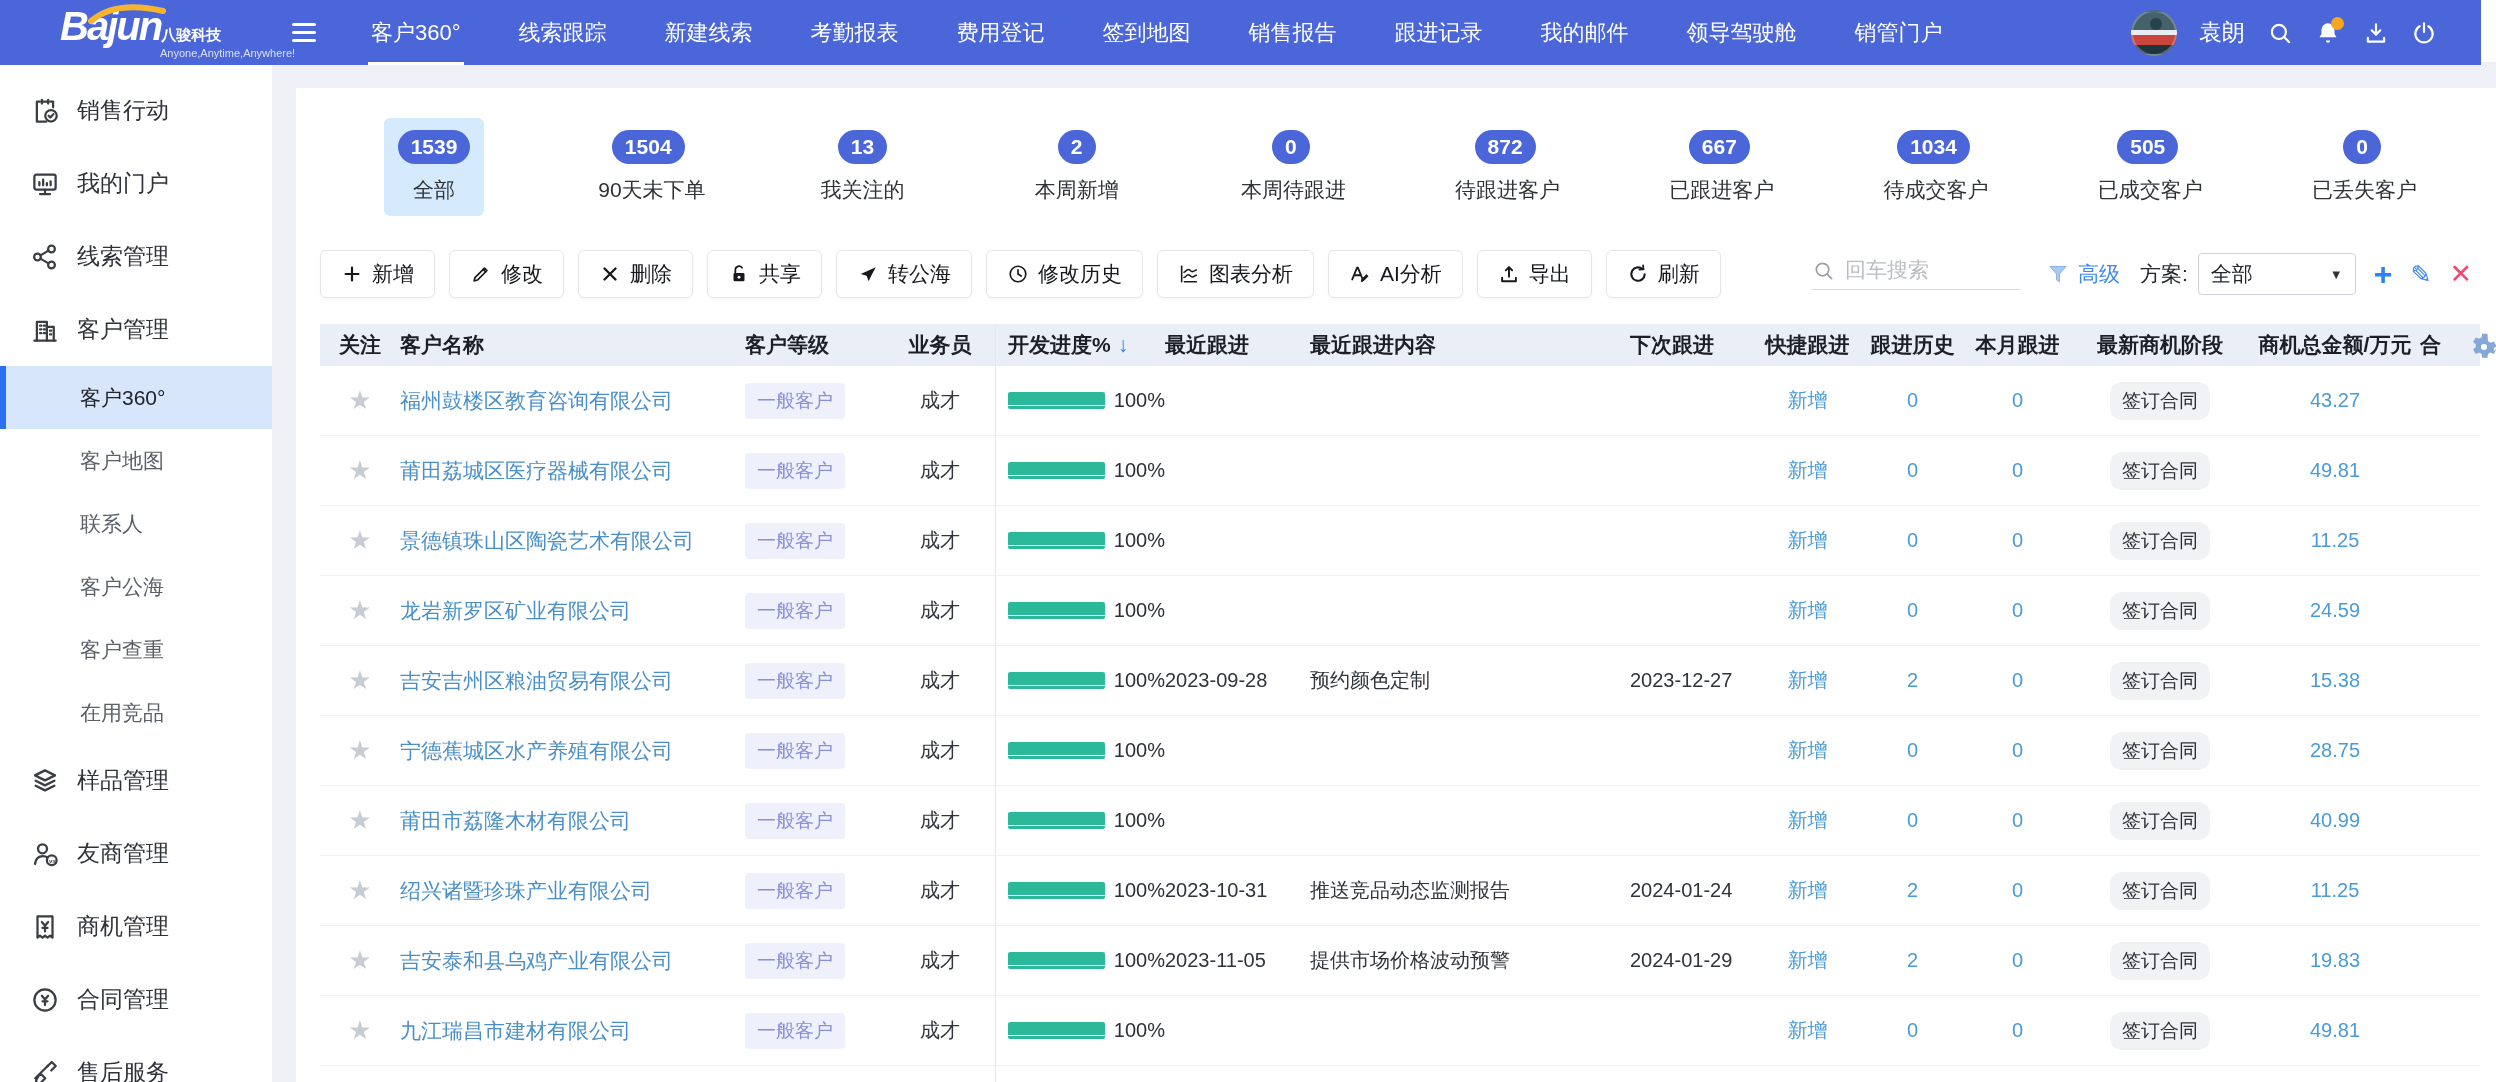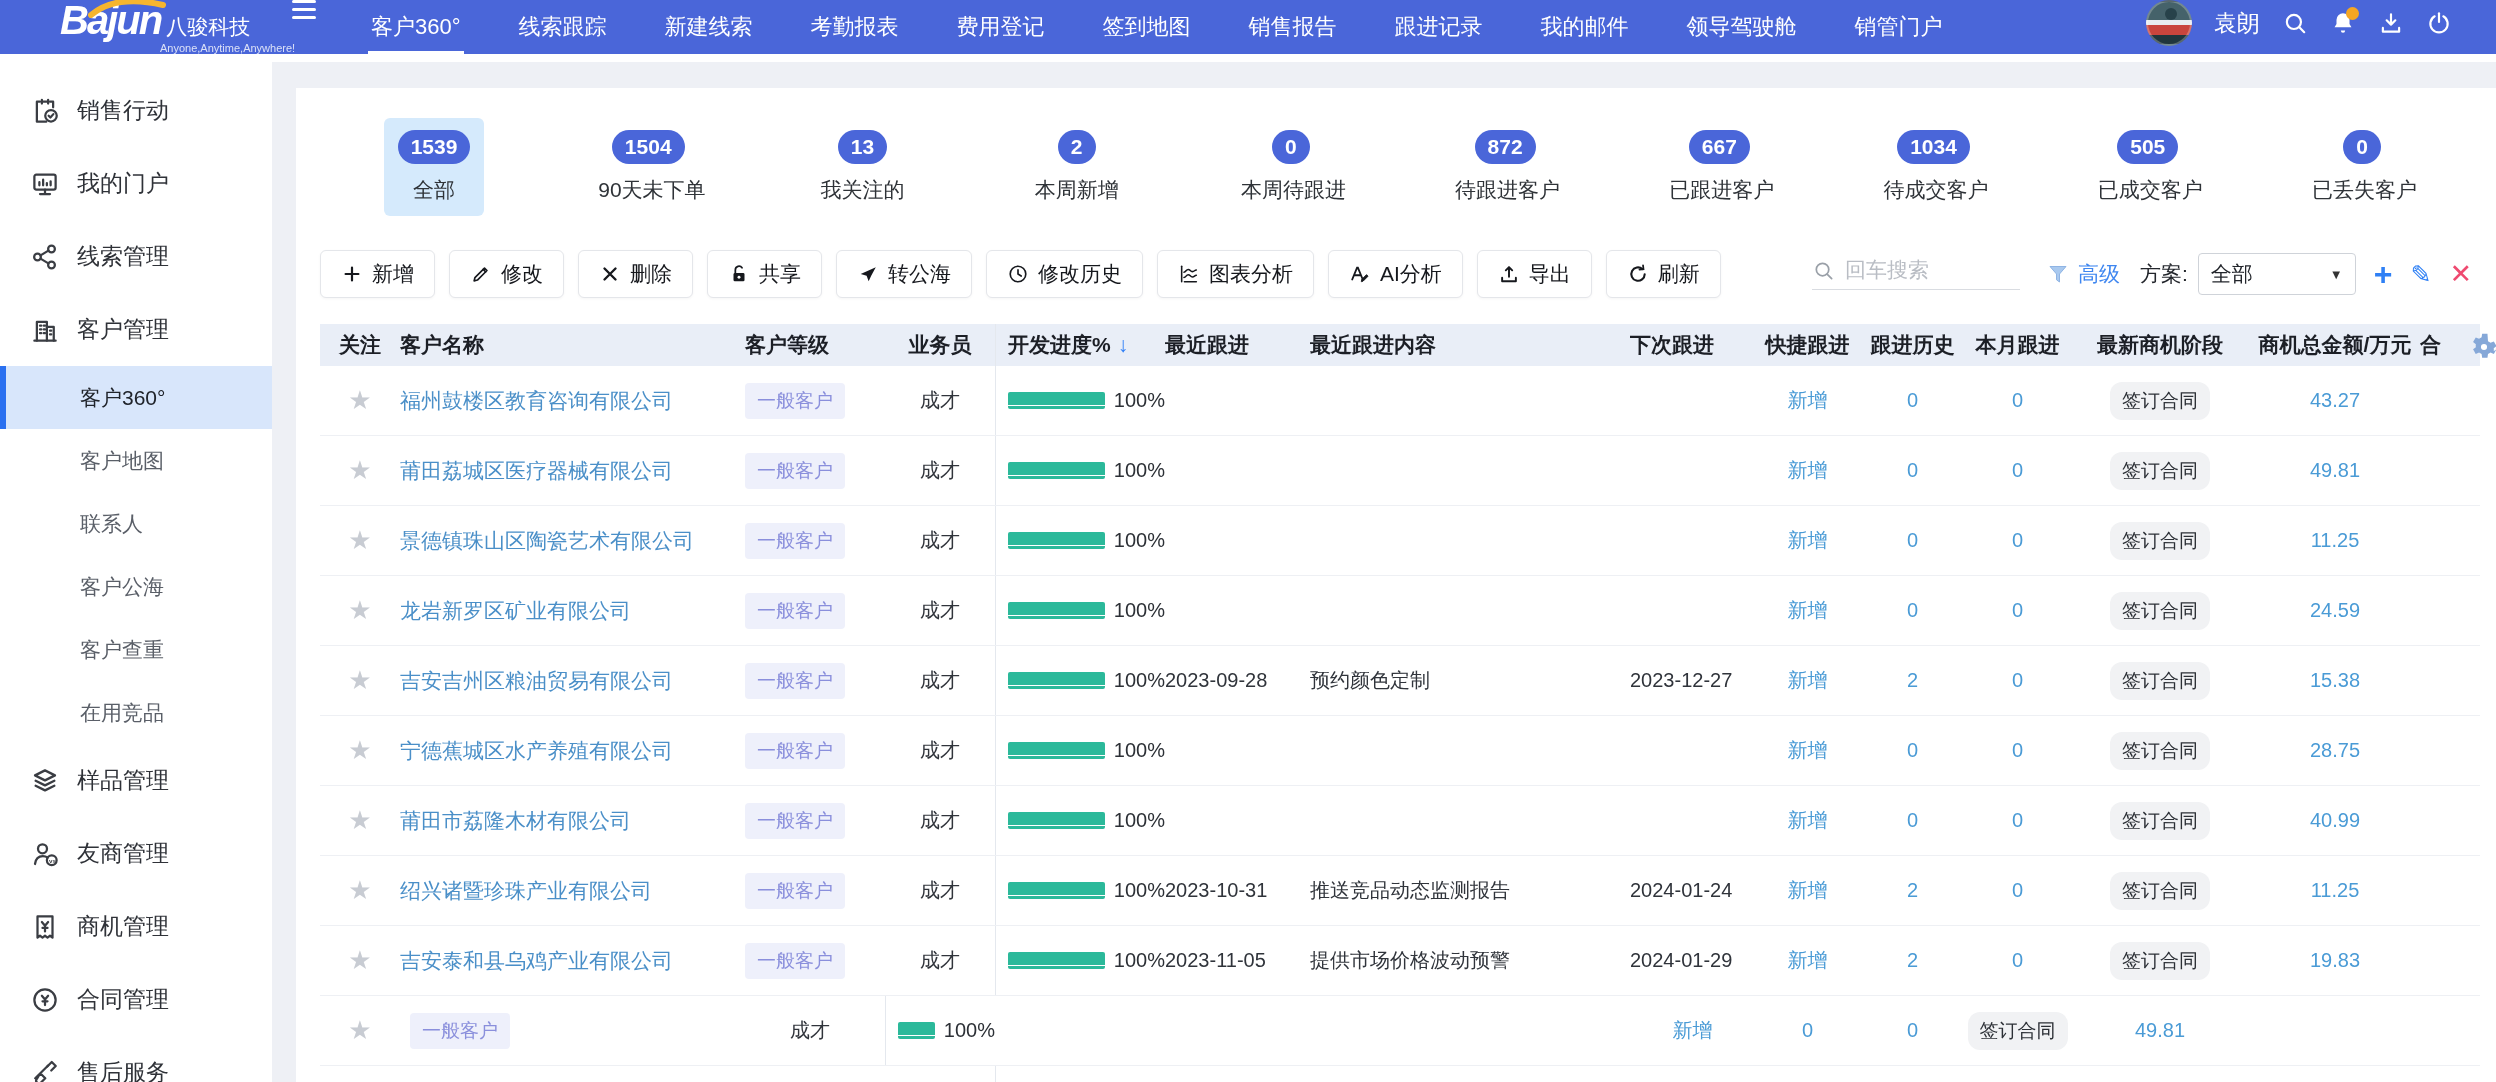--- a/index.html
+++ b/index.html
@@ -7,25 +7,25 @@
     --teal-progress:#2bb99a; --active-card-bg:#d5eafc; --active-menu-bg:#d8e6fb; --active-menu-bar:#2a70f0;
     --header-bg:#e9eef7; --level-badge-bg:#eef0fb; --level-badge-text:#8a8fdc;
     --vip-badge-bg:#fdecec; --vip-badge-text:#e25752; --danger-red:#ef4a70; --bell-dot:#f5a623; --content-bg:#eef0f5;
     --cols:80px 335px 150px 110px 170px 145px 320px 125px 105px 105px 105px 180px 170px 60px;
   }
   *{margin:0;padding:0;box-sizing:border-box}
   body{width:2496px;height:1082px;overflow:hidden;font-family:"Liberation Sans","DejaVu Sans",sans-serif;background:#fff;position:relative}
   svg{display:block}
 
   
-  .topnav{position:absolute;top:0;left:0;right:0;height:54px;background:var(--nav-bg);display:flex;align-items:flex-start;z-index:30}
+  .topnav{position:absolute;top:0;left:0;right:15px;height:65px;background:var(--nav-bg);display:flex;align-items:center;z-index:30}
   .logo{width:268px;padding-left:60px;position:relative;color:#fff;cursor:pointer}
   .logo-line{display:flex;align-items:baseline}
   .logo-en{font-size:40px;font-weight:bold;font-style:italic;letter-spacing:-2px;line-height:1}
-  .logo-cn{font-size:21px;font-weight:normal;margin-left:5px}
+  .logo-cn{font-size:15px;font-weight:bold;}
   .logo-tag{font-size:11px;color:rgba(255,255,255,.8);margin-top:1px;padding-left:100px;white-space:nowrap}
   .swoosh{position:absolute;top:-4px;left:88px;width:78px;height:22px}
   .hamburger{margin-left:24px;display:flex;flex-direction:column;gap:5px;cursor:pointer}
   .hamburger span{display:block;width:24px;height:3px;background:#fff;border-radius:2px}
   .tabs{display:flex;height:100%;margin-left:26px}
   .tab{position:relative;display:flex;align-items:center;height:100%;padding:0 29px;color:#fff;font-size:22px;cursor:pointer;white-space:nowrap}
   .tab.active::after{content:"";position:absolute;left:26px;right:26px;bottom:0;height:3px;background:#fff}
   .nav-right{margin-left:auto;display:flex;align-items:center;gap:22px;padding-right:44px}
   .avatar{width:46px;height:46px;border-radius:50%;overflow:hidden;background:linear-gradient(180deg,#45626a 0 42%,#e8edf0 42% 55%,#c9453d 55% 78%,#20363c 78%);border:2px solid rgba(255,255,255,.25);cursor:pointer;position:relative}
   .avatar::after{content:"";position:absolute;left:17px;top:6px;width:12px;height:12px;border-radius:50%;background:#27424a}
@@ -810,20 +810,23 @@
             </div>
     <div class="td c-amount">
               <a class="blue-link">19.83</a>
             </div>
     <div class="td c-extra"></div>
   </div>
           <div class="tr">
     <div class="td c-star">
               <span class="star">★</span>
             </div>
+    <div class="td c-name">
+              <a class="name-link">九江瑞昌市建材有限公司</a>
+            </div>
     <div class="td c-level">
               <span class="badge-level">一般客户</span>
             </div>
     <div class="td c-owner">成才</div>
     <div class="td c-progress">
       <span class="pbar"></span>
       <span class="ptext">100%</span>
     </div>
     <div class="td c-last"></div>
     <div class="td c-content"></div>

